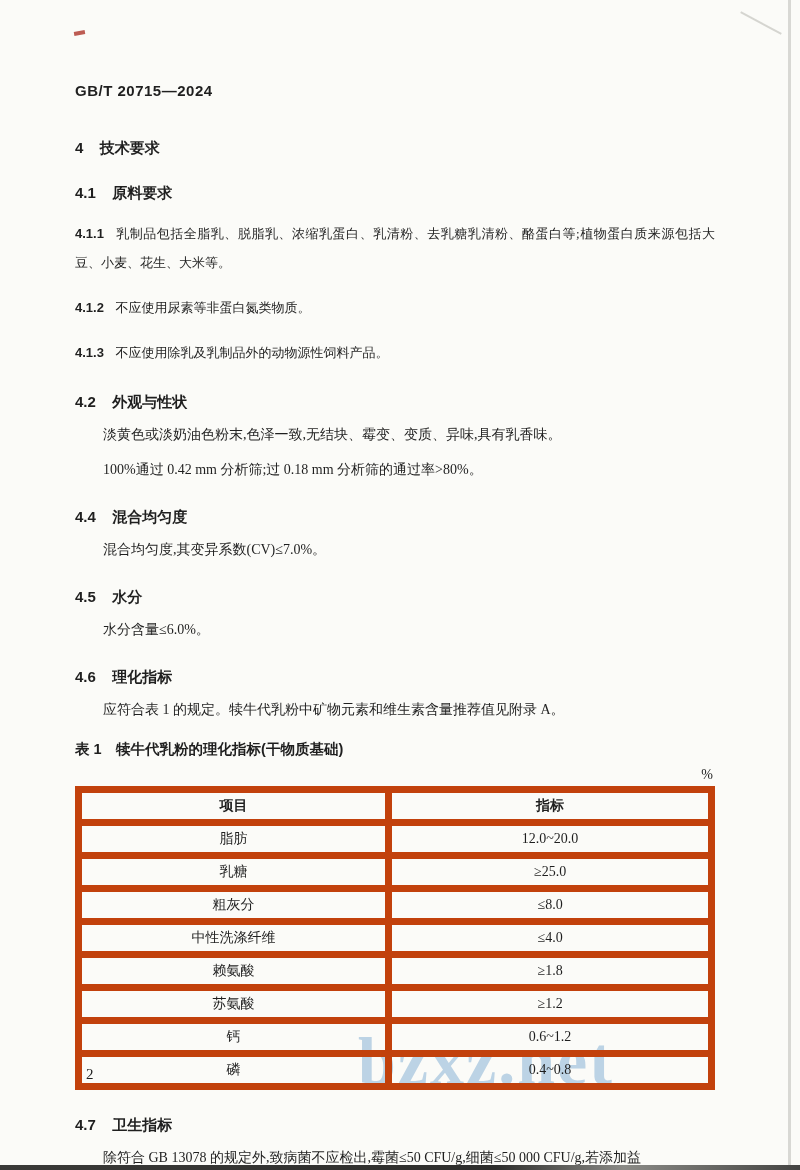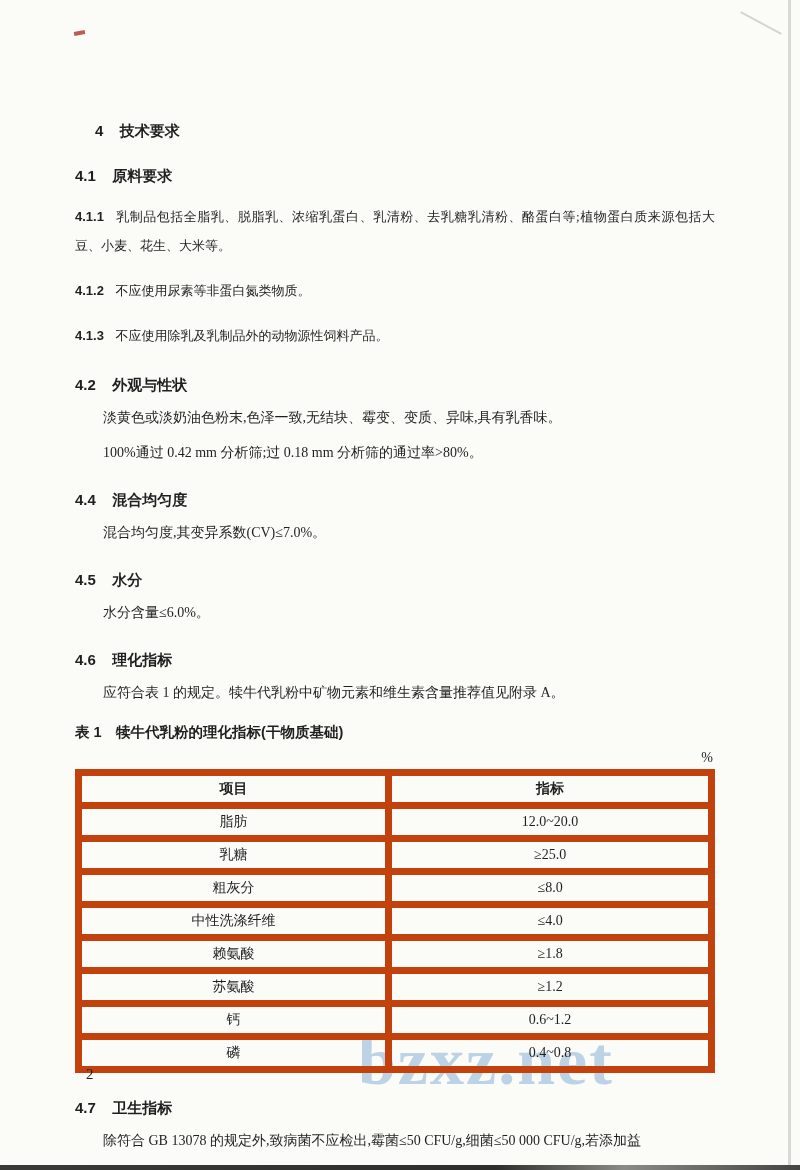--- a/index.html
+++ b/index.html
@@ -25,21 +25,21 @@
     font-size: 15px;
     letter-spacing: 0.5px;
   }
   .h {
     font-family: "Liberation Sans", "DejaVu Sans", sans-serif;
     font-weight: bold;
     font-size: 15px;
     margin-top: 26px;
   }
   .h .hnum { margin-right: 1.1em; }
-  .h1 { margin-top: 40px; margin-left: 20px; }
+  .h1 { margin-top: 40px; }
   p.np {
     font-size: 13px;
     line-height: 29px;
     margin-top: 16px;
     text-align: justify;
   }
   p.np .pnum {
     font-family: "Liberation Sans", "DejaVu Sans", sans-serif;
     font-weight: bold;
     margin-right: 0.9em;
@@ -128,20 +128,21 @@
 
   <div class="artifact-red-mark"></div>
   <div class="artifact-top-right"></div>
   <div class="artifact-right-edge"></div>
   <div class="artifact-bottom-edge"></div>
 
   <div class="watermark">bzxz.net</div>
 
   <div class="content">
 
+    <div class="doc-number">GB/T 20715—2024</div>
 
     <div class="h h1">
       <span class="hnum">4</span><span>技术要求</span>
     </div>
 
     <div class="h">
       <span class="hnum">4.1</span><span>原料要求</span>
     </div>
 
     <p class="np">

